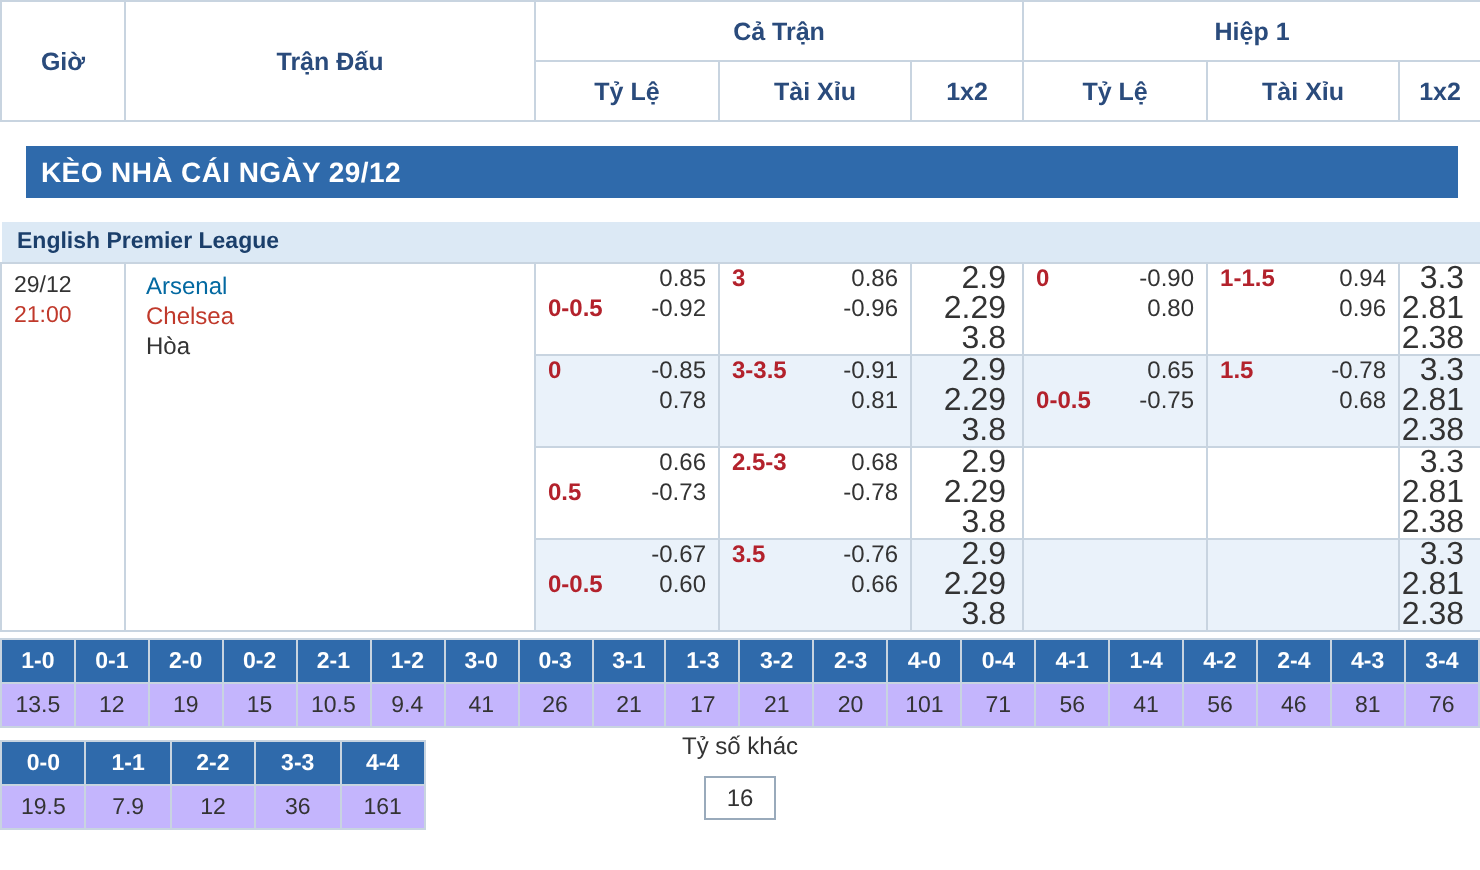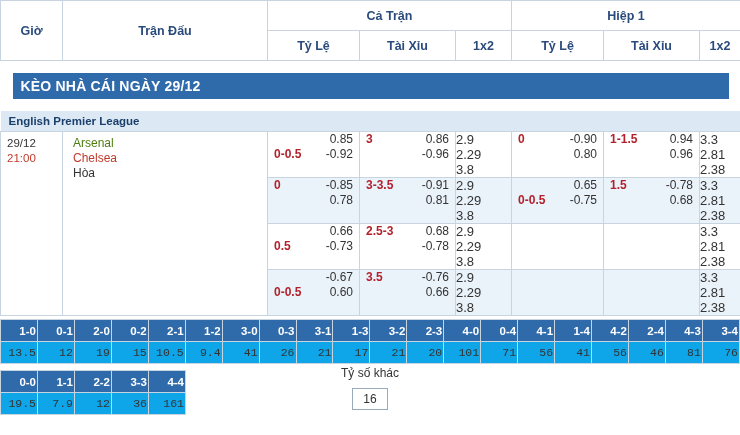--- a/index.html
+++ b/index.html
@@ -47,46 +47,46 @@
   tr.row.alt td { background: #eaf2fa; }
   tr.row td { background: #ffffff; }
 
   .cell-pad { padding: 4px 6px 4px 6px; }
 
   .time-cell { font-size: 11.5px; line-height: 15px; text-align: left; }
   .time-date { color: #333; }
   .time-hour { color: #c0392b; }
 
   .teams { font-size: 12px; line-height: 15px; padding-left: 10px; }
-  .team-home { color: #4d7c0f; }
+  .team-home { color: #0369a1; }
   .team-away { color: #c0392b; }
   .team-draw { color: #333; }
 
   .odds-cell { position: relative; height: 100%; }
   .odds-line { display: flex; justify-content: space-between; line-height: 15px; font-size: 12px; padding: 0 6px; }
   .hc { color: #b3222c; font-weight: bold; }
   .val { color: #333; }
-  .stack { padding-right: 8px; line-height: 15px; font-size: 13px; }
+  .stack { text-align: right; padding-right: 8px; line-height: 15px; font-size: 16px; }
 
   
   .score-head {
     background: #dce9f5;
     color: #1b3f6b;
     font-weight: bold;
     font-size: 12px;
     height: 24px;
     line-height: 24px;
     padding-left: 8px;
     border: 1px solid #c8d4e0;
     border-top: none;
   }
   table.scores { border-collapse: collapse; table-layout: fixed; }
-  table.scores td { border: 1px solid #c8d4e0; height: 22px; text-align: right; font-size: 11.5px; }
+  table.scores td { border: 1px solid #c8d4e0; height: 22px; text-align: center; font-size: 11.5px; }
   table.scores td.lbl { background: #2f6aab; color: #fff; font-weight: bold; }
-  table.scores td.v { background: #0ea5e9; color: #333; font-family: Liberation Mono, monospace; }
+  table.scores td.v { background: #c4b5fd; color: #333; }
 
   .other-row {
     display: flex; align-items: center; justify-content: center;
     height: 34px; gap: 8px; font-size: 12px; color: #333; flex-direction: column;
   }
   .other-box {
     border: 1px solid #9ab; background: #fff; width: 36px; height: 31px;
     line-height: 20px; text-align: center; font-size: 12px; color:#333;
   }
 </style>
@@ -451,21 +451,21 @@
           <td class="v">56</td>
           <td class="v">41</td>
           <td class="v">56</td>
           <td class="v">46</td>
           <td class="v">81</td>
           <td class="v">76</td>
         </tr>
   </tbody>
     </table>
 
-  <table class="scores" id="scores-row2" style="width:186px;margin-top:6px">
+  <table class="scores" id="scores-row2" style="width:213px;margin-top:6px">
     <tbody>
         <tr id="s2-labels">
           <td class="lbl">0-0</td>
           <td class="lbl">1-1</td>
           <td class="lbl">2-2</td>
           <td class="lbl">3-3</td>
           <td class="lbl">4-4</td>
         </tr>
     <tr id="s2-values">
           <td class="v">19.5</td>

